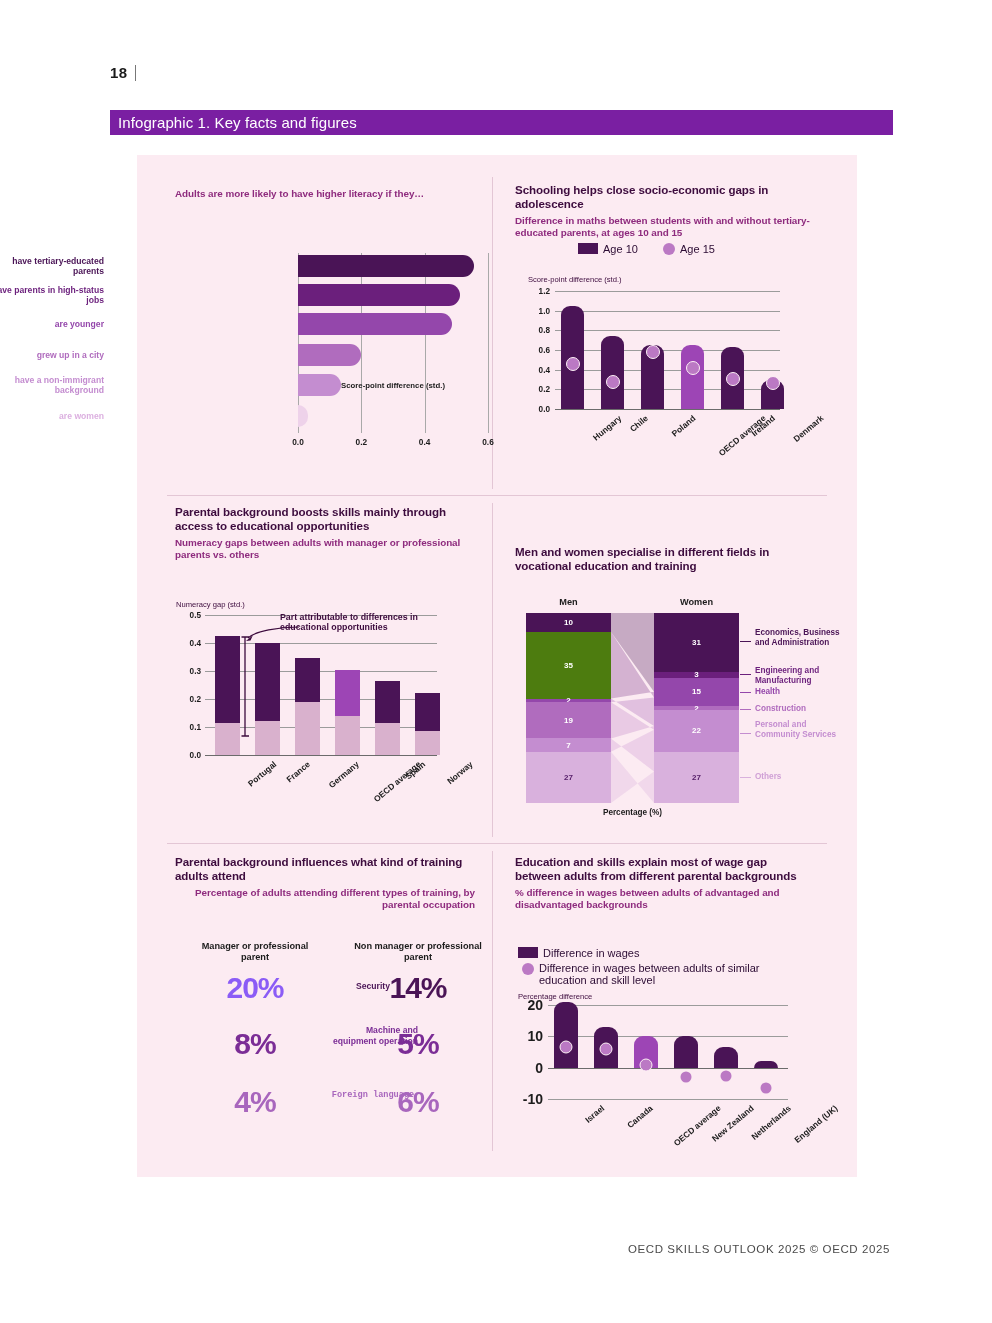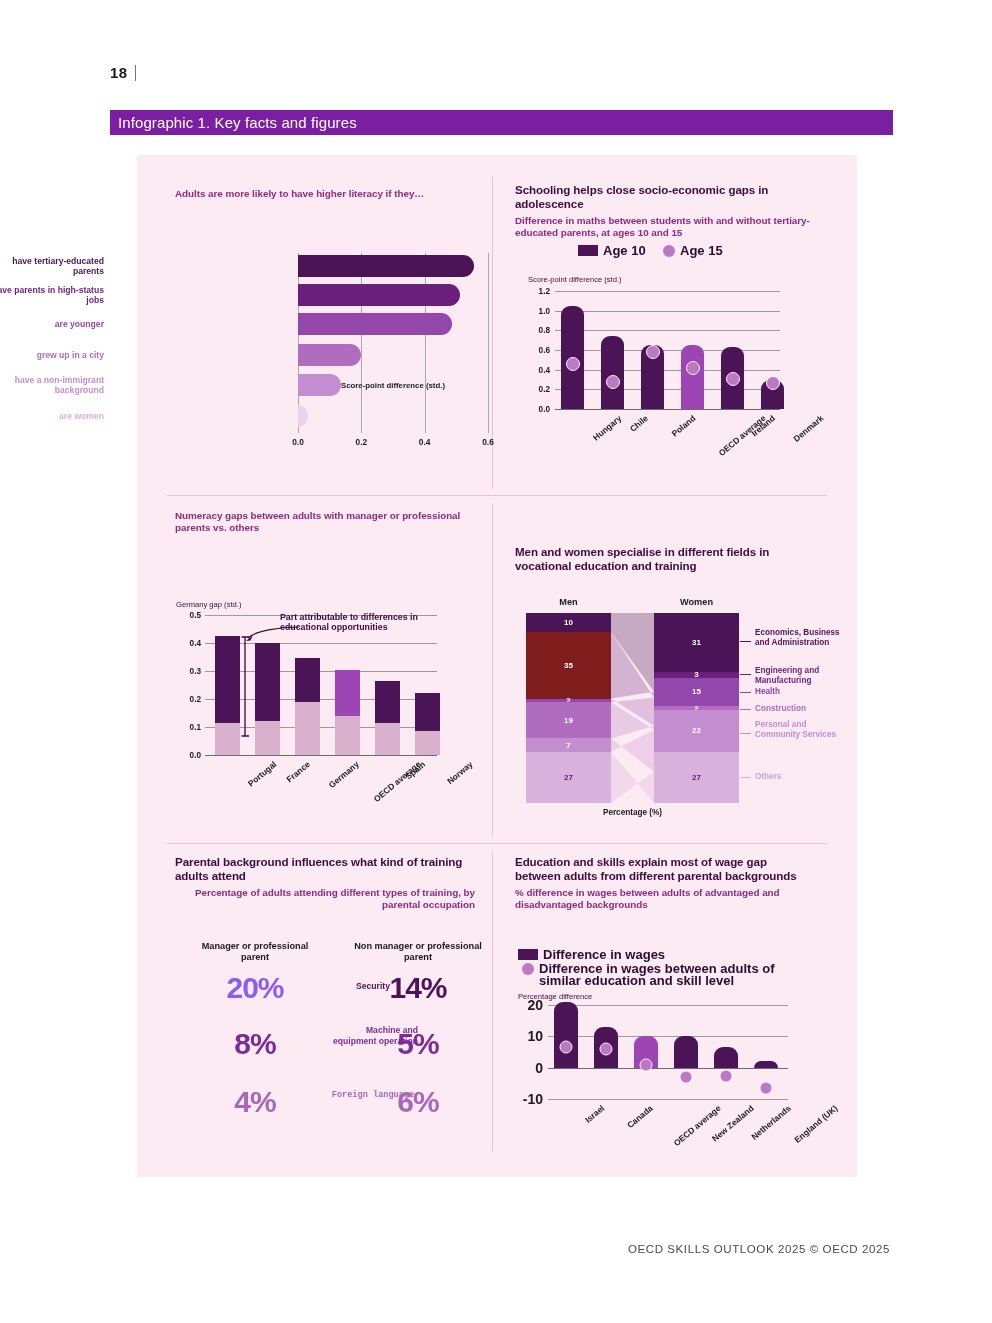--- a/index.html
+++ b/index.html
@@ -33,21 +33,21 @@
   #c1 .brow{position:absolute;height:22px;}
   #c1 .bar{position:absolute;left:0;top:0;height:100%;border-radius:0 11px 11px 0;}
   #c1 .blab{position:absolute;right:194px;width:118px;text-align:right;
             font-size:8.6px;font-weight:bold;line-height:10px;}
   #c1 .xtick{position:absolute;top:184px;font-size:8.3px;color:#1c1c1c;font-weight:bold;transform:translateX(-50%);}
   #c1 .xcap{position:absolute;left:123px;top:198px;width:190px;text-align:center;
             font-size:7.8px;color:#1c1c1c;font-weight:bold;}
 
   
   #c2{left:378px;top:28px;width:330px;height:300px;}
-  .legend-row{position:absolute;font-size:13px;font-weight:bold;color:#2b0b33;}
+  .legend-row{position:absolute;font-size:11px;font-weight:normal;color:#2b0b33;}
   .lg-sw{display:inline-block;width:20px;height:11px;vertical-align:-1px;margin-right:5px;}
   .lg-dot{display:inline-block;width:12px;height:12px;border-radius:50%;vertical-align:-2px;margin-right:5px;}
   #c2 .plot{position:absolute;left:40px;top:108px;width:225px;height:118px;}
   #c2 .gl{position:absolute;left:0;width:100%;height:1px;background:#9b9b9b;}
   #c2 .yt{position:absolute;right:100%;margin-right:5px;transform:translateY(-50%);
           font-size:8.2px;font-weight:bold;color:#1c1c1c;white-space:nowrap;}
   #c2 .vb{position:absolute;bottom:0;border-radius:9px 9px 0 0;}
   #c2 .dot{position:absolute;width:12px;height:12px;border-radius:50%;background:#bb79c4;
            border:1.5px solid #fdf0f5;transform:translate(-50%,50%);}
   #c2 .xrot{position:absolute;top:122px;font-size:8.4px;font-weight:bold;color:#1c1c1c;
@@ -211,22 +211,23 @@
       <div class="xrot" style="left:28px;">Hungary</div>
       <div class="xrot" style="left:68px;">Chile</div>
       <div class="xrot" style="left:108px;">Poland</div>
       <div class="xrot" style="left:148px;">OECD average</div>
       <div class="xrot" style="left:188px;">Ireland</div>
       <div class="xrot" style="left:228px;">Denmark</div>
     </div>
   </div>
 
   <div class="cell" id="c3">
+    <div class="h1" style="width:300px;">Parental background boosts skills mainly through access to educational opportunities</div>
     <div class="h2" style="width:300px;">Numeracy gaps between adults with manager or professional parents vs. others</div>
-    <div class="axlabel" style="position:absolute;left:1px;top:95px;">Germany gap (std.)</div>
+    <div class="axlabel" style="position:absolute;left:1px;top:95px;">Numeracy gap (std.)</div>
 
     <div class="plot">
       <div class="gl" style="top:0px;">
           <span class="yt">0.5</span>
         </div>
       <div class="gl" style="top:28px;">
           <span class="yt">0.4</span>
         </div>
       <div class="gl" style="top:56px;">
           <span class="yt">0.3</span>
@@ -295,21 +296,21 @@
         <path d="M85,19 L85,85.5 L128,78.8 L128,84.4 Z" fill="#6b1f7c" opacity="0.28"></path>
         <path d="M85,85.5 L85,89.3 L128,84.4 L128,113 Z" fill="#9447ab" opacity="0.26"></path>
         <path d="M85,89.3 L85,125.4 L128,113 L128,116.8 Z" fill="#b06cbe" opacity="0.26"></path>
         <path d="M85,125.4 L85,138.7 L128,116.8 L128,158.6 Z" fill="#c48dd0" opacity="0.28"></path>
         <path d="M85,138.7 L85,190 L128,158.6 L128,190 Z" fill="#d9b1dd" opacity="0.32"></path>
       </svg>
 
       <div class="seg" style="left:0;top:0px;width:85px;height:19px;background:#4a1456;color:#fff;">
           <span>10</span>
         </div>
-      <div class="seg" style="left:0;top:19px;width:85px;height:66.5px;background:#7f1d1d;color:#fff;">
+      <div class="seg" style="left:0;top:19px;width:85px;height:66.5px;background:#4d7c0f;color:#fff;">
           <span>35</span>
         </div>
       <div class="seg" style="left:0;top:85.5px;width:85px;height:3.8px;background:#9447ab;color:#fff;">
           <span>2</span>
         </div>
       <div class="seg" style="left:0;top:89.3px;width:85px;height:36.1px;background:#b06cbe;color:#fff;">
           <span>19</span>
         </div>
       <div class="seg" style="left:0;top:125.4px;width:85px;height:13.3px;background:#c48dd0;color:#fff;">
           <span>7</span>

